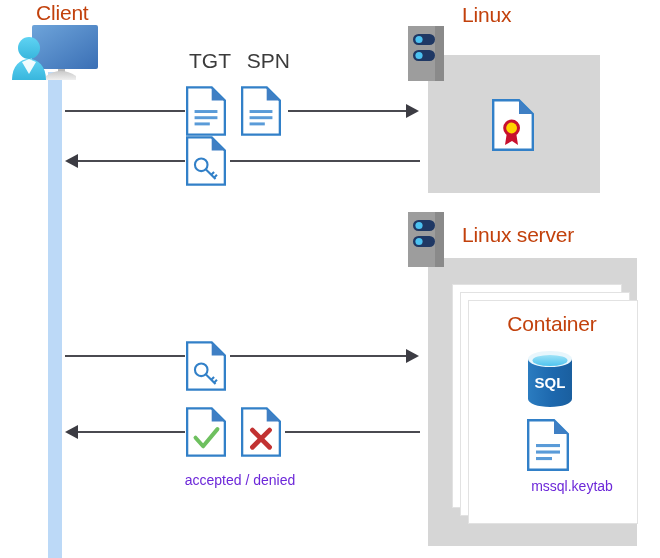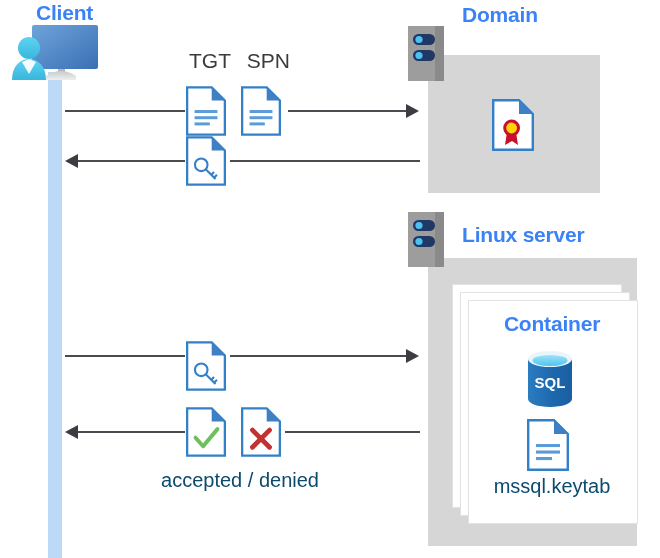--- a/index.html
+++ b/index.html
@@ -11,35 +11,35 @@
     position:relative;
     width:660px;
     height:558px;
     background:#ffffff;
     overflow:hidden;
   }
   .abs{position:absolute;}
 
   
   .title-bold{
-    font-weight:bold;
-    color:#3b82f6;
+    font-weight:normal;
+    color:#c2410c;
     font-size:21px;
     line-height:25px;
     letter-spacing:-0.2px;
   }
   .label-plain{
     color:#3b3b3b;
     font-size:21px;
     line-height:25px;
     font-weight:normal;
   }
   .caption{
-    color:#0c4a6e;
-    font-size:20px;
+    color:#6d28d9;
+    font-size:14px;
     line-height:24px;
     font-weight:normal;
     white-space:nowrap;
   }
 
   
   .lifeline{
     background:#bcd9f7;
     width:14px;
   }
@@ -117,21 +117,21 @@
     <svg width="36" height="55" viewBox="0 0 36 55">
       <rect x="0" y="0" width="36" height="55" fill="#9d9d9d"></rect>
       <rect x="27" y="0" width="9" height="55" fill="#8a8a8a"></rect>
       <rect x="5" y="8" width="22" height="11" rx="5.5" fill="#1f3864"></rect>
       <circle cx="11" cy="13.5" r="3.6" fill="#4cc2f1"></circle>
       <rect x="5" y="24" width="22" height="11" rx="5.5" fill="#1f3864"></rect>
       <circle cx="11" cy="29.5" r="3.6" fill="#4cc2f1"></circle>
     </svg>
   </div>
 
-  <div class="abs title-bold" style="left:462px; top:2px; width:180px;">Domain</div>
+  <div class="abs title-bold" style="left:462px; top:2px; width:180px;">Linux</div>
 
   <div class="abs" style="left:492px; top:99px; width:42px; height:52px;">
     <svg width="42" height="52" viewBox="0 0 42 52">
       <path d="M1.2 1.2 H27 L40.8 15 V50.8 H1.2 Z" fill="#ffffff" stroke="#3280c8" stroke-width="2.4"></path>
       <path d="M27 1.2 L40.8 15 H27 Z" fill="#3f7fc4"></path>
 
       <path d="M15 33 L13 46 L20 42 L26 46 L24 33 Z" fill="#c8102e"></path>
       <circle cx="19.6" cy="29" r="8.4" fill="#c8102e"></circle>
       <circle cx="19.6" cy="29" r="5.4" fill="#ffd400"></circle>
     </svg>
@@ -182,21 +182,21 @@
   <div class="abs" style="left:527px; top:419px; width:42px; height:52px;">
     <svg width="42" height="52" viewBox="0 0 42 52">
       <path d="M1.2 1.2 H27 L40.8 15 V50.8 H1.2 Z" fill="#ffffff" stroke="#3280c8" stroke-width="2.4"></path>
       <path d="M27 1.2 L40.8 15 H27 Z" fill="#3f7fc4"></path>
       <rect x="9" y="25" width="24" height="3.1" fill="#5a9bd8"></rect>
       <rect x="9" y="31.5" width="24" height="3.1" fill="#5a9bd8"></rect>
       <rect x="9" y="38" width="16" height="3.1" fill="#5a9bd8"></rect>
     </svg>
   </div>
 
-  <div class="abs caption" style="left:468px; top:474px; width:168px; text-align:center;">mssql.keytab</div>
+  <div class="abs caption" style="left:468px; top:474px; width:168px; text-align:center;padding-left:20px;">mssql.keytab</div>
 
   <div class="abs arrow-line" style="left:65px; top:110px; width:120px;"></div>
   <div class="abs arrow-line" style="left:288px; top:110px; width:118px;"></div>
   <div class="abs arrow-head right" style="left:406px; top:104px;"></div>
 
   <div class="abs label-plain" style="left:185px; top:48px; width:50px; text-align:center;">TGT</div>
   <div class="abs label-plain" style="left:240px; top:48px; width:50px; text-align:right;">SPN</div>
 
   <div class="abs" style="left:186px; top:86px; width:40px; height:50px;">
     <svg width="40" height="50" viewBox="0 0 42 52">

